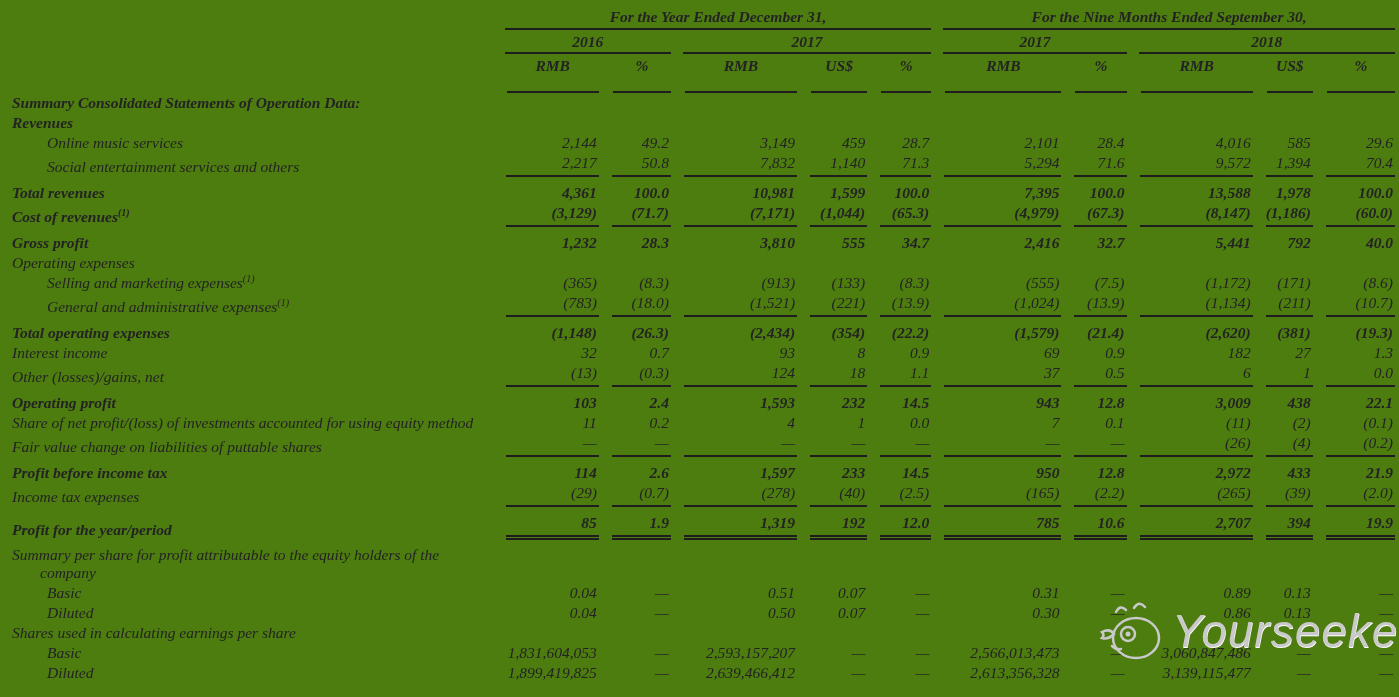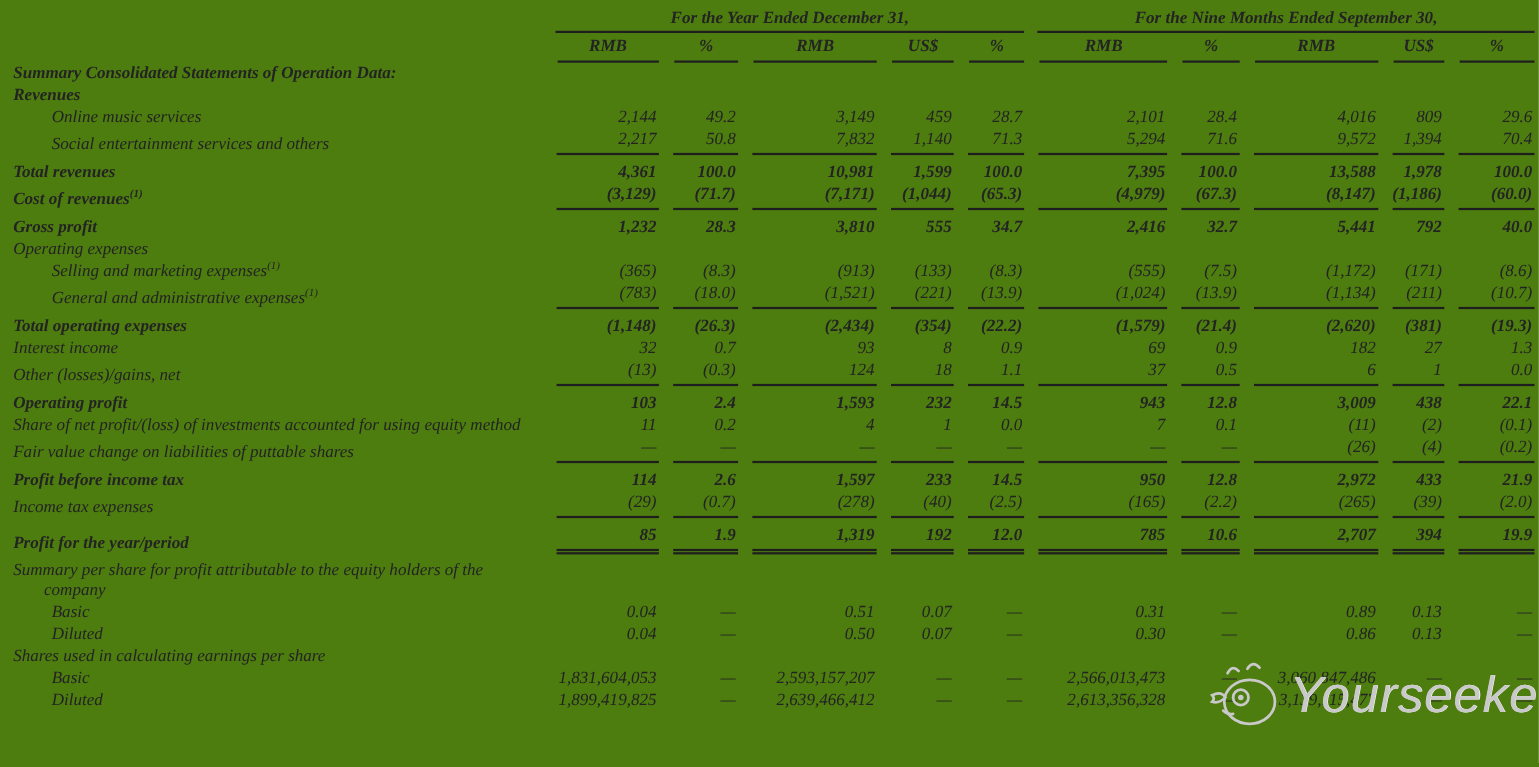--- a/index.html
+++ b/index.html
@@ -33,21 +33,21 @@
   .yr-t {
     text-align:center;
     border-bottom:2px solid #1e1e1e;
     padding-bottom:1px;
     margin-left:12px;
     margin-top:3px;
   }
   .ch-t {
     text-align:center;
     border-bottom:2px solid #1e1e1e;
-    padding-bottom:4px;
+    padding-bottom:16px;
     margin-left:14px;
     margin-top:3px;
   }
   .units {
     text-align:center;
     font-weight:bold;
     padding:3px 0 4px 0;
   }
 
   
@@ -103,20 +103,35 @@
         <td></td>
         <td colspan="5">
           <div class="grp-t">For the Year Ended December 31,</div>
         </td>
         <td colspan="5">
           <div class="grp-t">For the Nine Months Ended September 30,</div>
         </td>
       </tr>
       <tr>
         <td></td>
+        <td colspan="2">
+          <div class="yr-t">2016</div>
+        </td>
+        <td colspan="3">
+          <div class="yr-t">2017</div>
+        </td>
+        <td colspan="2">
+          <div class="yr-t">2017</div>
+        </td>
+        <td colspan="3">
+          <div class="yr-t">2018</div>
+        </td>
+      </tr>
+      <tr>
+        <td></td>
         <td>
             <div class="ch-t">RMB</div>
           </td>
         <td>
             <div class="ch-t">%</div>
           </td>
         <td>
             <div class="ch-t">RMB</div>
           </td>
         <td>
@@ -229,21 +244,21 @@
           <td class="num">
             <div class="cw">2,101</div>
           </td>
           <td class="num">
             <div class="cw">28.4</div>
           </td>
           <td class="num">
             <div class="cw">4,016</div>
           </td>
           <td class="num">
-            <div class="cw">809</div>
+            <div class="cw">585</div>
           </td>
           <td class="num">
             <div class="cw">29.6</div>
           </td>
         </tr>
         <tr class="rule-single">
           <td class="lbl ind">Social entertainment services and others</td>
           <td class="num">
             <div class="cw">2,217</div>
           </td>

